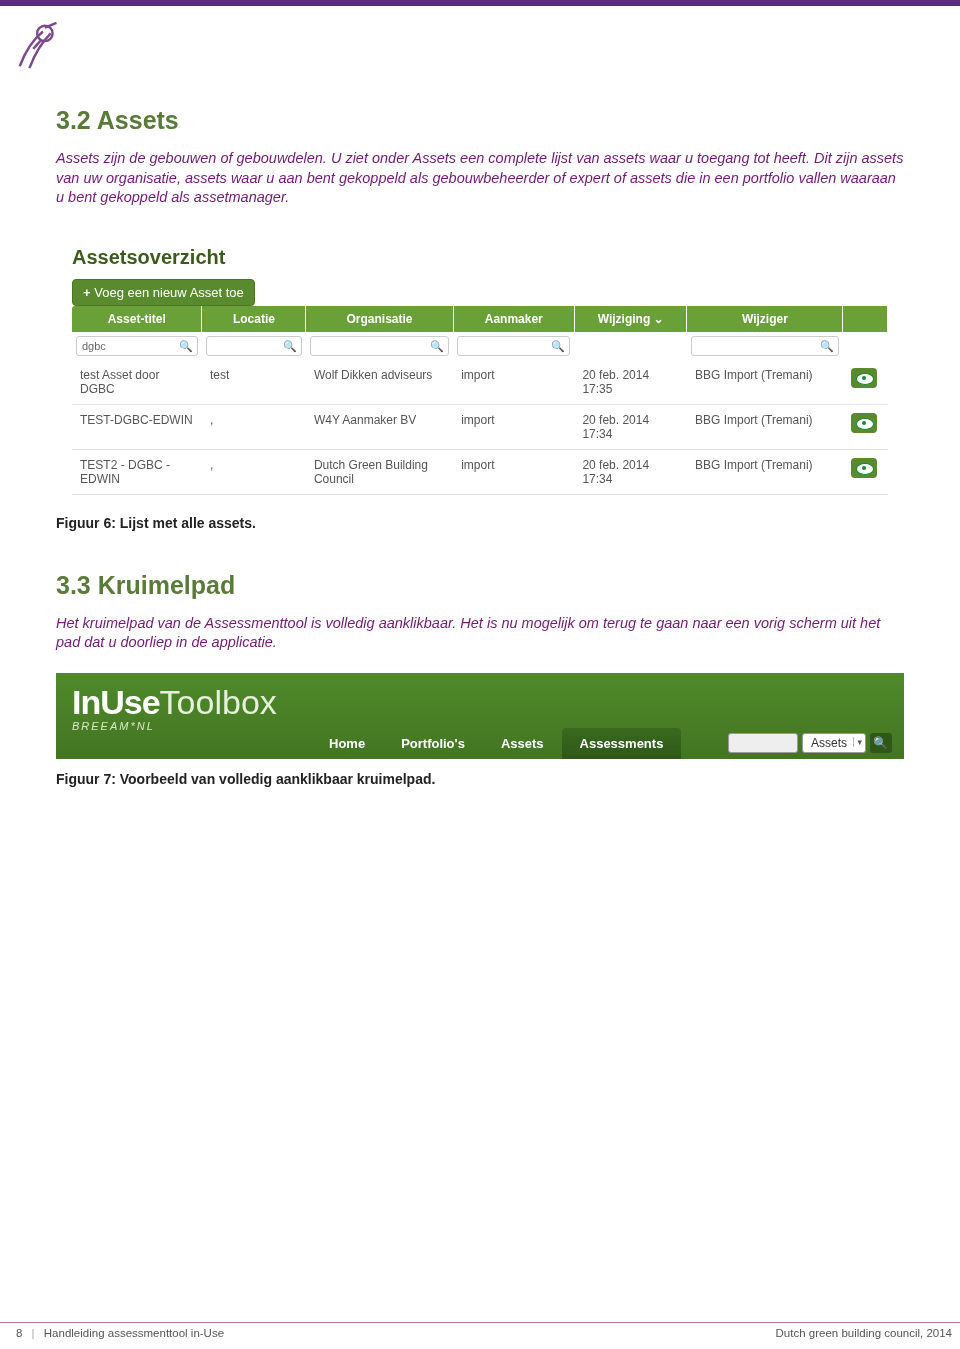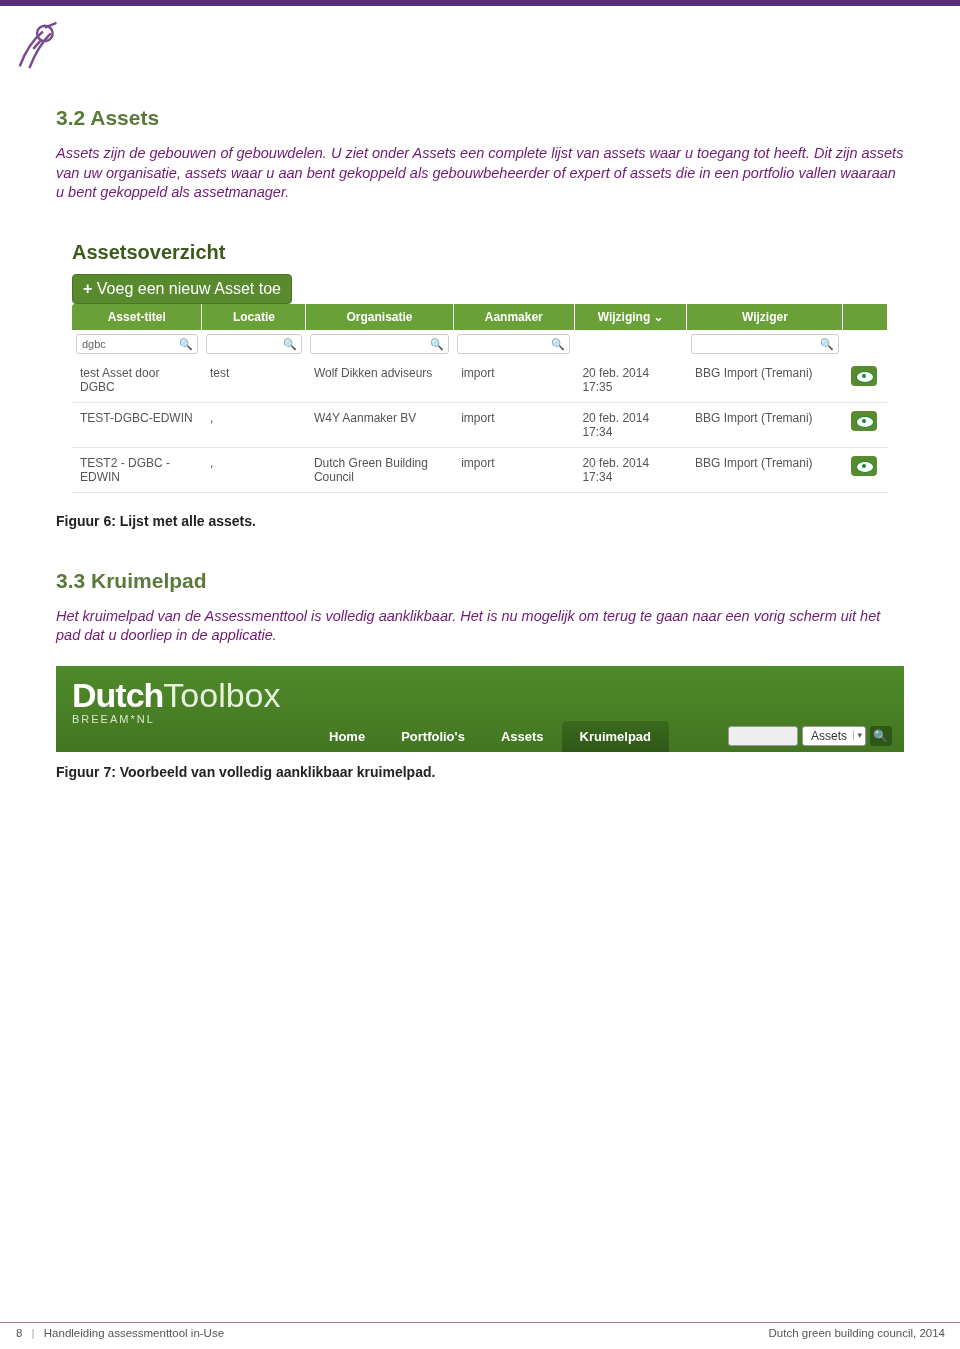--- a/index.html
+++ b/index.html
@@ -10,42 +10,42 @@
     width: 960px;
     height: 1349px;
     position: relative;
   }
   .top-bar { height: 6px; background: #5a2d7a; width: 100%; }
   .logo-area { padding: 10px 12px 4px 12px; }
   .logo-svg { width: 58px; height: 58px; }
   .content { padding: 10px 56px 0 56px; }
   h2.sect {
     color: #5a7a3a;
-    font-size: 21px;
+    font-size: 25px;
     font-weight: bold;
     margin: 14px 0 14px 0;
   }
   p.body {
     font-size: 14.5px;
     line-height: 1.35;
     color: #701a75;
     margin-bottom: 20px;
     font-style: italic;
   }
   p.caption {
     font-size: 14px;
     font-weight: bold;
     color: #222;
     margin: 12px 0 40px 0;
   }
   
   .fig6 { background:#fff; padding:18px 16px 8px 16px; margin-top:4px; }
   .fig6-title { font-size:20px; font-weight:bold; color:#3b5a1c; margin-bottom:10px; }
   .add-btn {
-    background:#5a8a2e; color:#fff; font-size:16px; padding:5px 10px;
+    background:#5a8a2e; color:#fff; font-size:13px; padding:5px 10px;
     border-radius:4px; display:inline-block; border:1px solid #4a7524;
     cursor:pointer;
   }
   .add-btn::before { content:"+ "; font-weight:bold; }
   .shown { color:#888; font-size:12.5px; font-style:italic; margin:14px 0 10px 0; }
   .tbl { width:100%; border-collapse:collapse; font-size:12px; }
   .tbl th {
     background:#6aa038; color:#fff; font-weight:bold; font-size:12px;
     padding:6px 8px; text-align:center; border-right:1px solid #fff;
   }
@@ -75,21 +75,21 @@
   }
   
   .fig7 { margin-top:6px; }
   .fig7-top {
     background: linear-gradient(to bottom,#4f8a2a 0%,#437522 100%);
     padding:10px 16px 0 16px; position:relative; height:86px;
   }
   .brand { color:#fff; display:flex; align-items:baseline; }
   .brand-in { font-size:34px; font-weight:bold; letter-spacing:-1px; }
   .brand-tool { font-size:34px; font-weight:300; letter-spacing:0px; color:#e6f1db; }
-  .brand-sub { color:#d9e8c9; font-size:11px; letter-spacing:2px; margin-top:-2px; }
+  .brand-sub { color:#d9e8c9; font-size:11px; letter-spacing:2px; margin-top:-2px;font-style:italic; }
   .navbar { position:absolute; bottom:0; left:0; right:0; display:flex; align-items:center; justify-content:flex-end; padding:0 12px; height:32px; }
   .nav-left { position:absolute; left:255px; bottom:0; display:flex; }
   .nav-item {
     color:#fff; font-size:13px; font-weight:bold; padding:8px 18px;
     cursor:pointer;
   }
   .nav-item.active { background: linear-gradient(to bottom,#3a6a1e,#2f5718); border-radius:4px 4px 0 0; }
   .search-box {
     background:#eee; border:1px solid #999; border-radius:3px; width:70px;
     height:20px; margin-right:4px;
@@ -113,21 +113,21 @@
     background:#eef0ec; padding:8px 12px 20px 12px;
   }
   .crumb-box {
     border:2px solid #e03a2a; display:inline-block; padding:3px 6px;
     font-size:12px; color:#555; border-radius:2px;
   }
   .crumb-box .link { color:#2f6a18; text-decoration:underline; cursor:pointer; }
   .crumb-box .sep { color:#888; margin:0 3px; }
   .footer {
     position:absolute; bottom:10px; left:0; right:0;
-    border-top:1px solid #b0749d; padding:4px 15px 0 16px;
+    border-top:1px solid #b0749d; padding:4px 8px 0 16px;
     font-size:11.5px; color:#555;
     display:flex; justify-content:space-between;
   }
   .footer .sep-pipe { color:#aaa; margin:0 6px; }
 </style>
 </head>
 <body>
 
 <div class="top-bar"></div>
 
@@ -202,30 +202,30 @@
   </div>
 
   <p class="caption">Figuur 6: Lijst met alle assets.</p>
 
   <h2 class="sect">3.3  Kruimelpad</h2>
   <p class="body">Het kruimelpad van de Assessmenttool is volledig aanklikbaar. Het is nu mogelijk om terug te gaan naar een vorig scherm uit het pad dat u doorliep in de applicatie.</p>
 
   <div class="fig7">
     <div class="fig7-top">
       <div class="brand">
-        <span class="brand-in">Dutch</span>
+        <span class="brand-in">InUse</span>
           <span class="brand-tool">Toolbox</span>
       </div>
       <div class="brand-sub">BREEAM*NL</div>
 
       <div class="nav-left">
         <div class="nav-item">Home</div>
         <div class="nav-item">Portfolio's</div>
         <div class="nav-item">Assets</div>
-        <div class="nav-item active">Kruimelpad</div>
+        <div class="nav-item active">Assessments</div>
       </div>
 
       <div class="navbar">
         <span class="search-box"></span>
         <span class="select-box">Assets</span>
         <span class="mag-btn">
           <span>🔍</span>
         </span>
       </div>
     </div>

